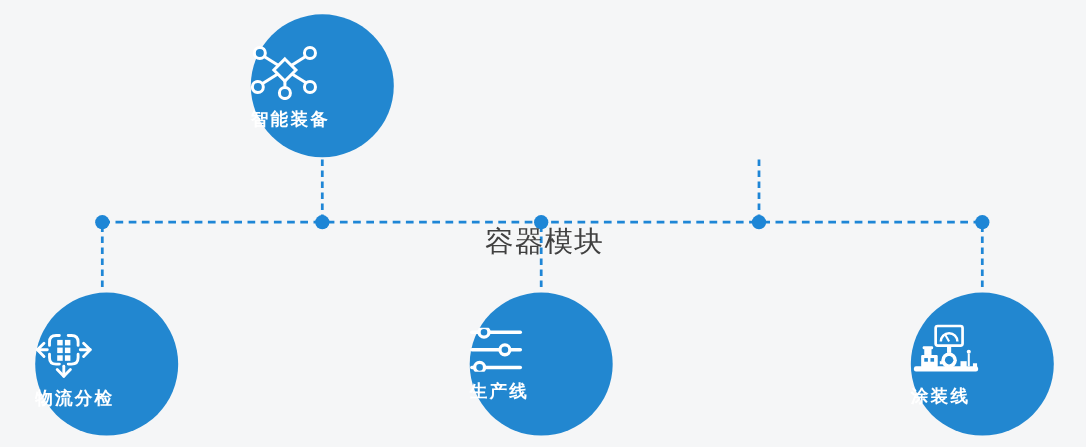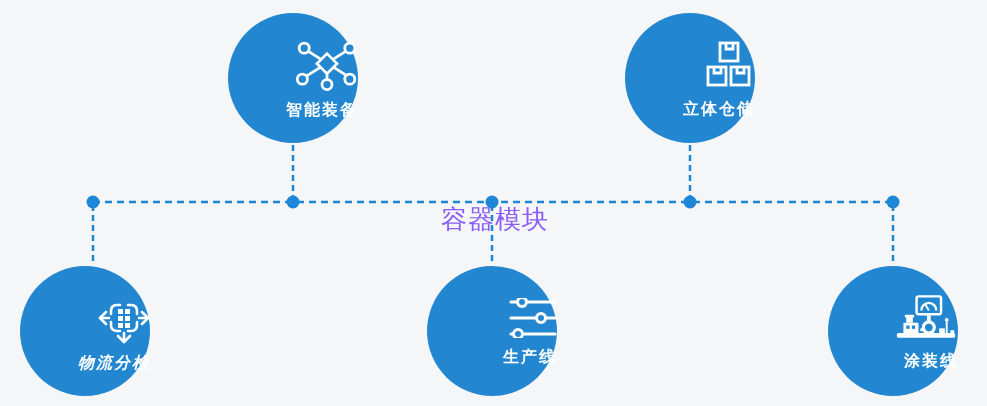--- a/index.html
+++ b/index.html
@@ -6,37 +6,37 @@
   body{
     width:987px;height:406px;
     background:#f5f6f7;
     font-family:"Liberation Sans","DejaVu Sans",sans-serif;
     position:relative;overflow:hidden;
   }
   .stage{position:absolute;inset:0;}
   .connectors{position:absolute;left:0;top:0;width:987px;height:406px;}
   .watermark{
     position:absolute;left:441px;top:202px;
-    font-size:26px;letter-spacing:1px;color:#8b5cf6;
+    font-size:26px;letter-spacing:1px;color:#404040;
     user-select:none;z-index:1;
   }
   .node{
     position:absolute;width:130px;height:130px;border-radius:50%;
     background:#2287d0;
-    display:flex;flex-direction:column;align-items:flex-end;justify-content:center;
+    display:flex;flex-direction:column;align-items:flex-start;justify-content:center;
     gap:11px;z-index:2;
   }
   .node .icon{display:block;line-height:0;}
   .node .label{
     color:#ffffff;font-size:16px;font-weight:600;letter-spacing:2px;
     line-height:1;white-space:nowrap;
   }
   .n1{left:228px;top:13px;}
   .n2{left:625px;top:13px;}
-  .n3{left:20px;top:266px;font-style:italic;}
+  .n3{left:32px;top:266px;}
   .n4{left:427px;top:266px;}
   .n5{left:828px;top:266px;}
 </style>
 </head>
 <body>
 
 <div class="stage">
 
   <svg class="connectors" viewBox="0 0 987 406" xmlns="http://www.w3.org/2000/svg">
     <g stroke="#1e86d6" fill="none">
@@ -70,35 +70,20 @@
           <circle cx="59" cy="10" r="5.5" fill="#2287d0"></circle>
           <circle cx="7" cy="44" r="5.5" fill="#2287d0"></circle>
           <circle cx="59" cy="44" r="5.5" fill="#2287d0"></circle>
           <circle cx="34" cy="50" r="5.5" fill="#2287d0"></circle>
         </g>
       </svg>
     </span>
     <span class="label">智能装备</span>
   </div>
 
-  <div class="node n2">
-    <span class="icon">
-      <svg width="52" height="50" viewBox="0 0 52 50" xmlns="http://www.w3.org/2000/svg">
-        <g stroke="#ffffff" stroke-width="2.8" fill="none">
-          <rect x="17" y="3" width="18" height="18"></rect>
-          <path d="M23 3 V9 H30 V3"></path>
-          <rect x="5" y="27" width="18" height="18"></rect>
-          <path d="M11 27 V33 H18 V27"></path>
-          <rect x="28" y="27" width="18" height="18"></rect>
-          <path d="M34 27 V33 H41 V27"></path>
-        </g>
-      </svg>
-    </span>
-    <span class="label">立体仓储</span>
-  </div>
 
   <div class="node n3">
     <span class="icon">
       <svg width="52" height="52" viewBox="0 0 52 52" xmlns="http://www.w3.org/2000/svg">
         <g stroke="#ffffff" stroke-width="2.6" fill="none" stroke-linecap="round" stroke-linejoin="round">
           <path d="M13 22 V19 Q13 13 19 13 H22"></path>
           <path d="M30 13 H33 Q39 13 39 19 V22"></path>
           <path d="M39 30 V33 Q39 39 33 39 H30"></path>
           <path d="M22 39 H19 Q13 39 13 33 V30"></path>
           <path d="M2 26 H11"></path>

